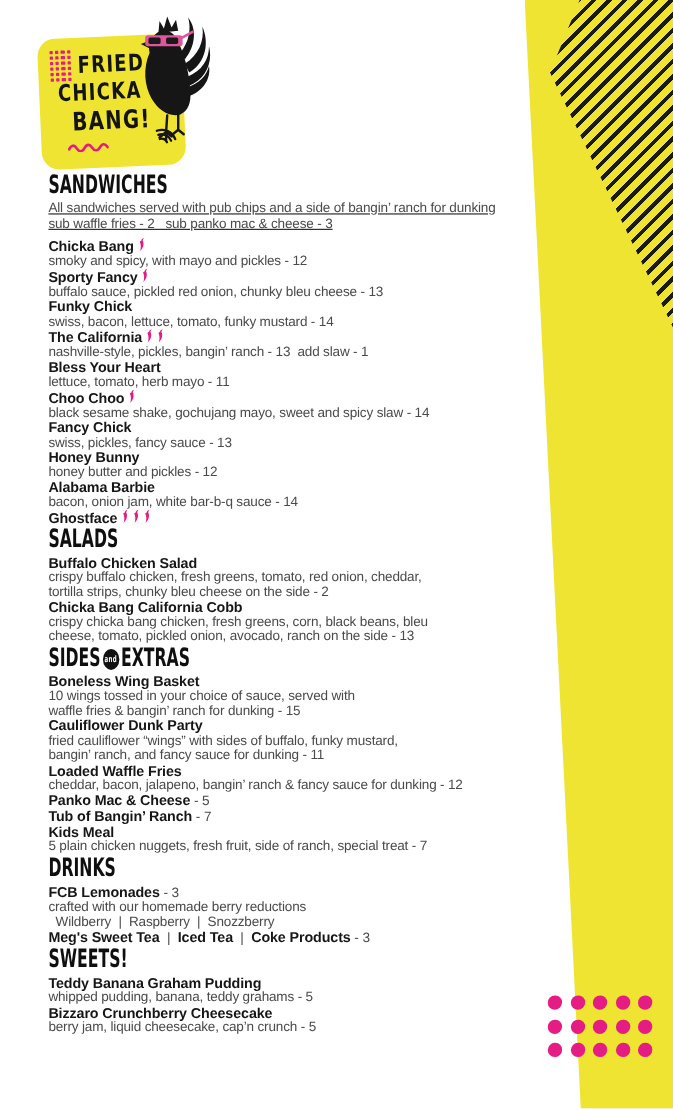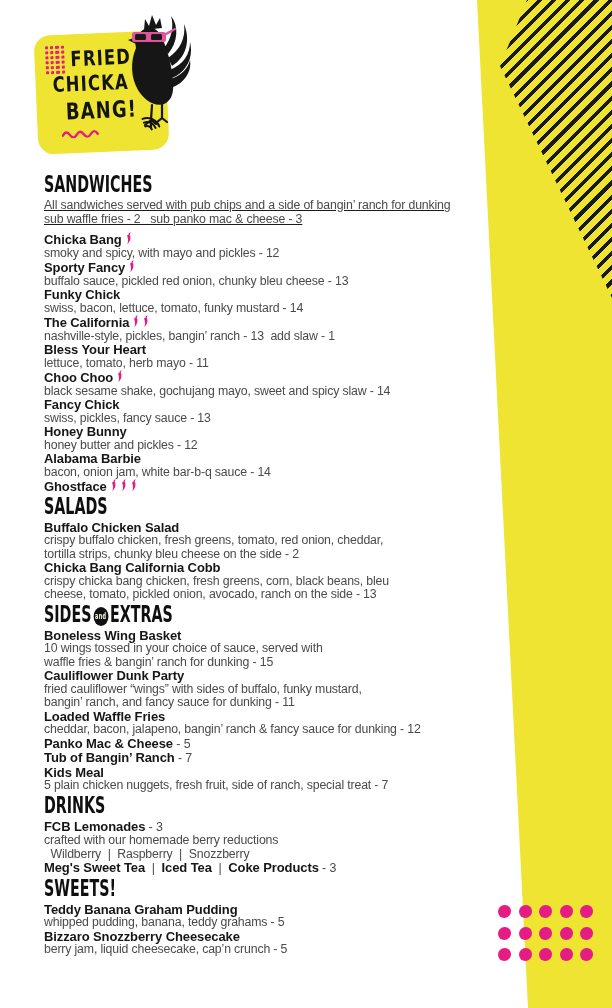--- a/index.html
+++ b/index.html
@@ -45,21 +45,21 @@
     letter-spacing:1.5px; line-height:1; white-space:nowrap;
   }
   .l1 { left:36px; top:15px; font-size:21px; }
   .l2 { left:17px; top:40px; font-size:21px; }
   .l3 { left:29px; top:66px; font-size:23px; }
   .squiggle { position:absolute; left:24px; bottom:15px; }
   .soundwave { position:absolute; right:7px; bottom:18px; transform:rotate(-18deg); }
   .rooster { position:absolute; left:118px; top:14px; }
 
   
-  .menu { position:absolute; left:44px; top:172px; width:500px; color:#1b1b1b; }
+  .menu { position:absolute; left:44px; top:156px; width:500px; color:#1b1b1b; }
   h2.sec {
     margin:0 0 3px 0; font-family:"DejaVu Sans", sans-serif; font-weight:800;
     font-size:23px; line-height:24px; color:#0f0f0f;
     transform:scaleX(0.62); transform-origin:0 50%; white-space:nowrap;
   }
   .m-salads  { margin-top:10px; }
   .m-sides   { margin-top:13px; }
   .m-drinks  { margin-top:15px; }
   .m-sweets  { margin-top:13px; }
   .and-bubble {
@@ -297,19 +297,19 @@
       </div>
     </section>
 
     <section>
       <h2 class="sec m-sweets">SWEETS!</h2>
       <div class="item">
         <div class="item-name"><b>Teddy Banana Graham Pudding</b></div>
         <div class="item-desc">whipped pudding, banana, teddy grahams - 5</div>
       </div>
       <div class="item">
-        <div class="item-name"><b>Bizzaro Snozzberry Cheesecake</b></div>
+        <div class="item-name"><b>Bizzaro Crunchberry Cheesecake</b></div>
         <div class="item-desc">berry jam, liquid cheesecake, cap’n crunch - 5</div>
       </div>
     </section>
 
   </main>
 </div>
 
 </body></html>

